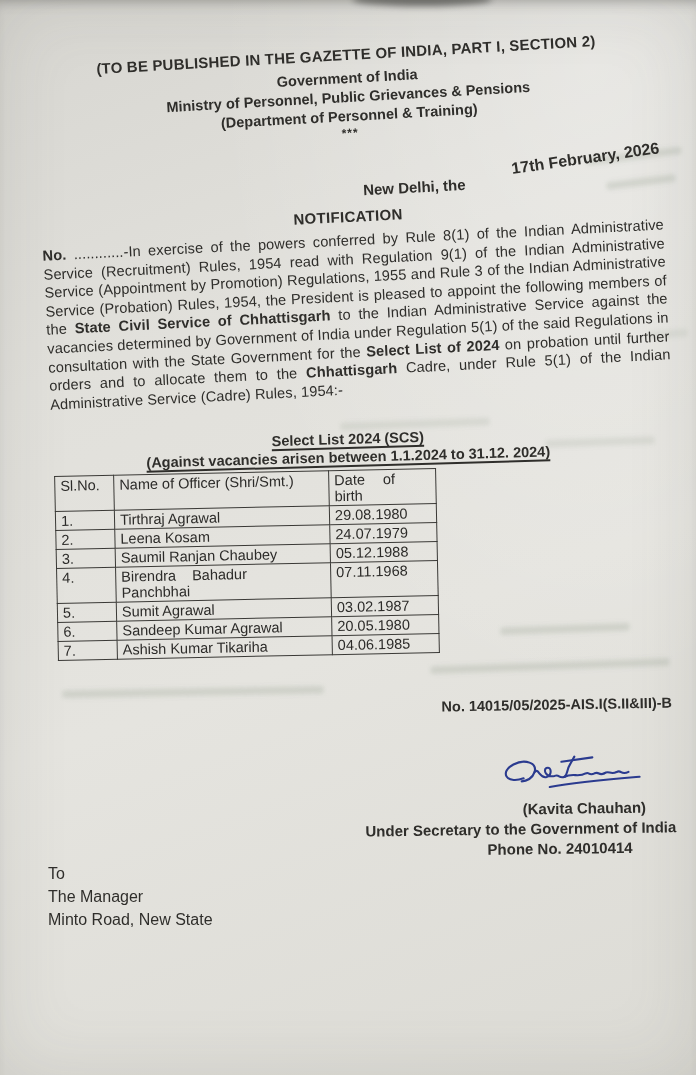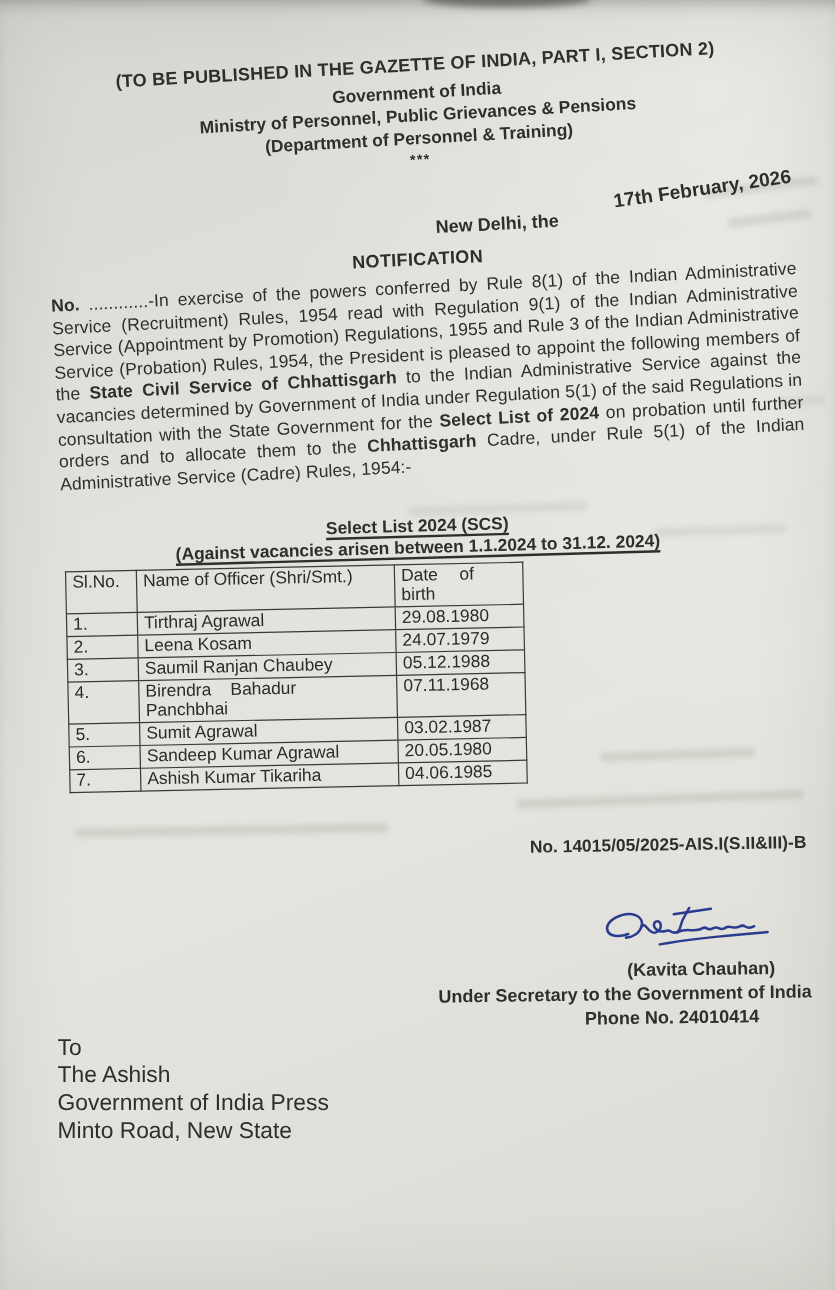--- a/index.html
+++ b/index.html
@@ -62,21 +62,21 @@
   .name-spread{text-align:justify;word-spacing:12px;}
 
   .refno{top:698px;left:280px;width:392px;text-align:right;font-weight:bold;font-size:14.5px;transform:rotate(-1deg);}
 
   .sign{top:752px;left:276px;width:400px;text-align:right;font-weight:bold;font-size:15px;line-height:20px;transform:rotate(-0.8deg);}
   .sign .sig-svg{display:block;margin-left:auto;margin-right:22px;}
   .sign .name{padding-right:30px;}
   .sign .desig{padding-right:0px;}
   .sign .phone{padding-right:44px;}
 
-  .addr{top:862px;left:48px;font-size:19px;line-height:23px;font-weight:normal;}
+  .addr{top:862px;left:48px;font-size:16px;line-height:23px;font-weight:normal;}
 
   
   .ghost{
     position:absolute;height:8px;border-radius:4px;
     background:rgba(125,138,118,0.20);
     filter:blur(2px);
   }
   .g1{top:152px;left:586px;width:96px;transform:rotate(-7deg);}
   .g2{top:178px;left:606px;width:70px;transform:rotate(-7deg);}
   .g3{top:420px;left:340px;width:150px;transform:rotate(-2deg);opacity:.7;}
@@ -187,18 +187,17 @@
         <path d="M56,36 C84,31 116,29 146,27"></path>
       </g>
     </svg>
     <div class="name">(Kavita Chauhan)</div>
     <div class="desig">Under Secretary to the Government of India</div>
     <div class="phone">Phone No. 24010414</div>
   </div>
 
   <div class="sec addr">
     <div>To</div>
-    <div>The Ashish</div>
-    <div>Government of India Press</div>
+    <div>The Manager</div>
     <div>Minto Road, New State</div>
   </div>
 
 </div>
 
 </body></html>

